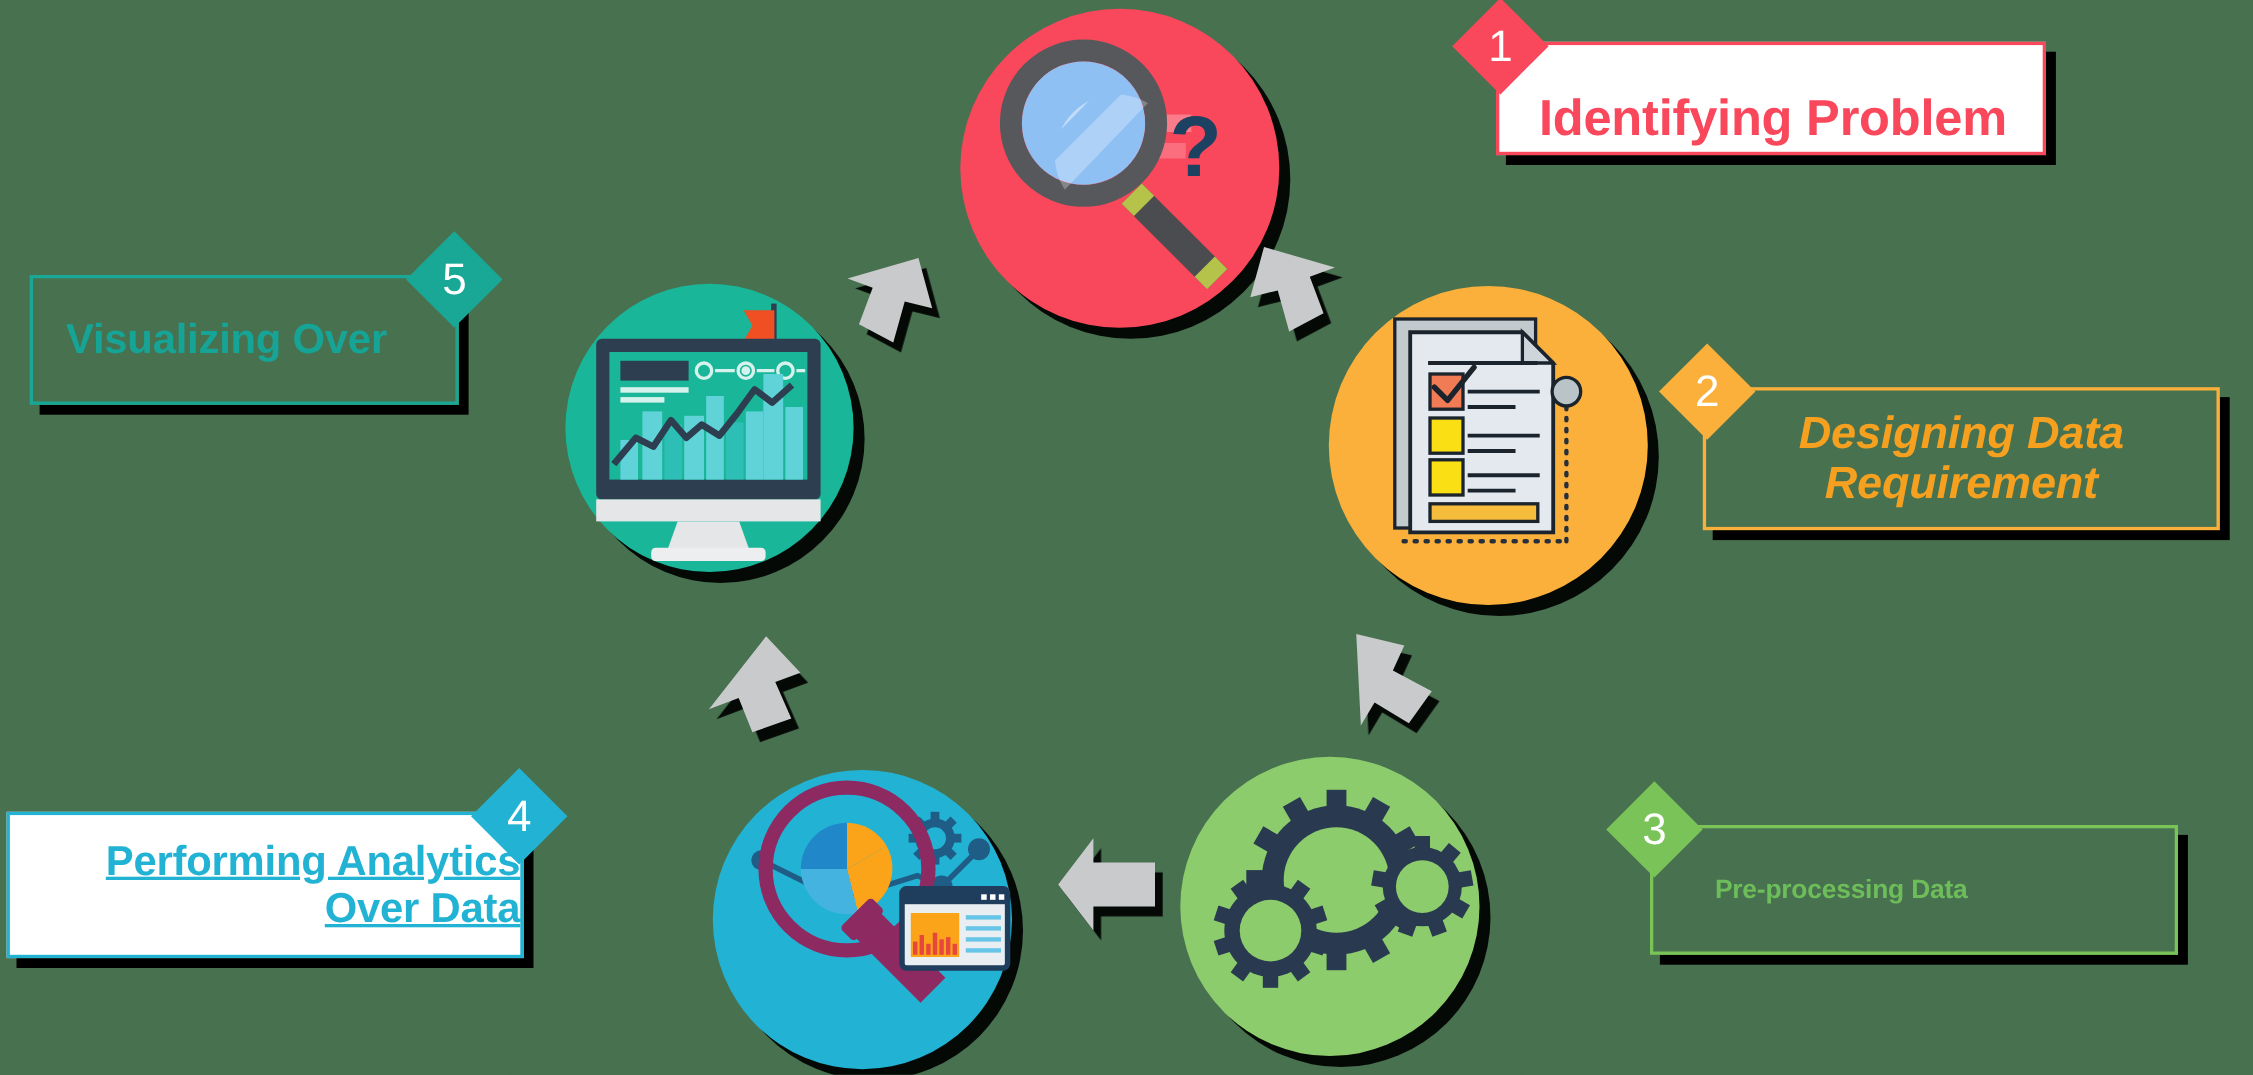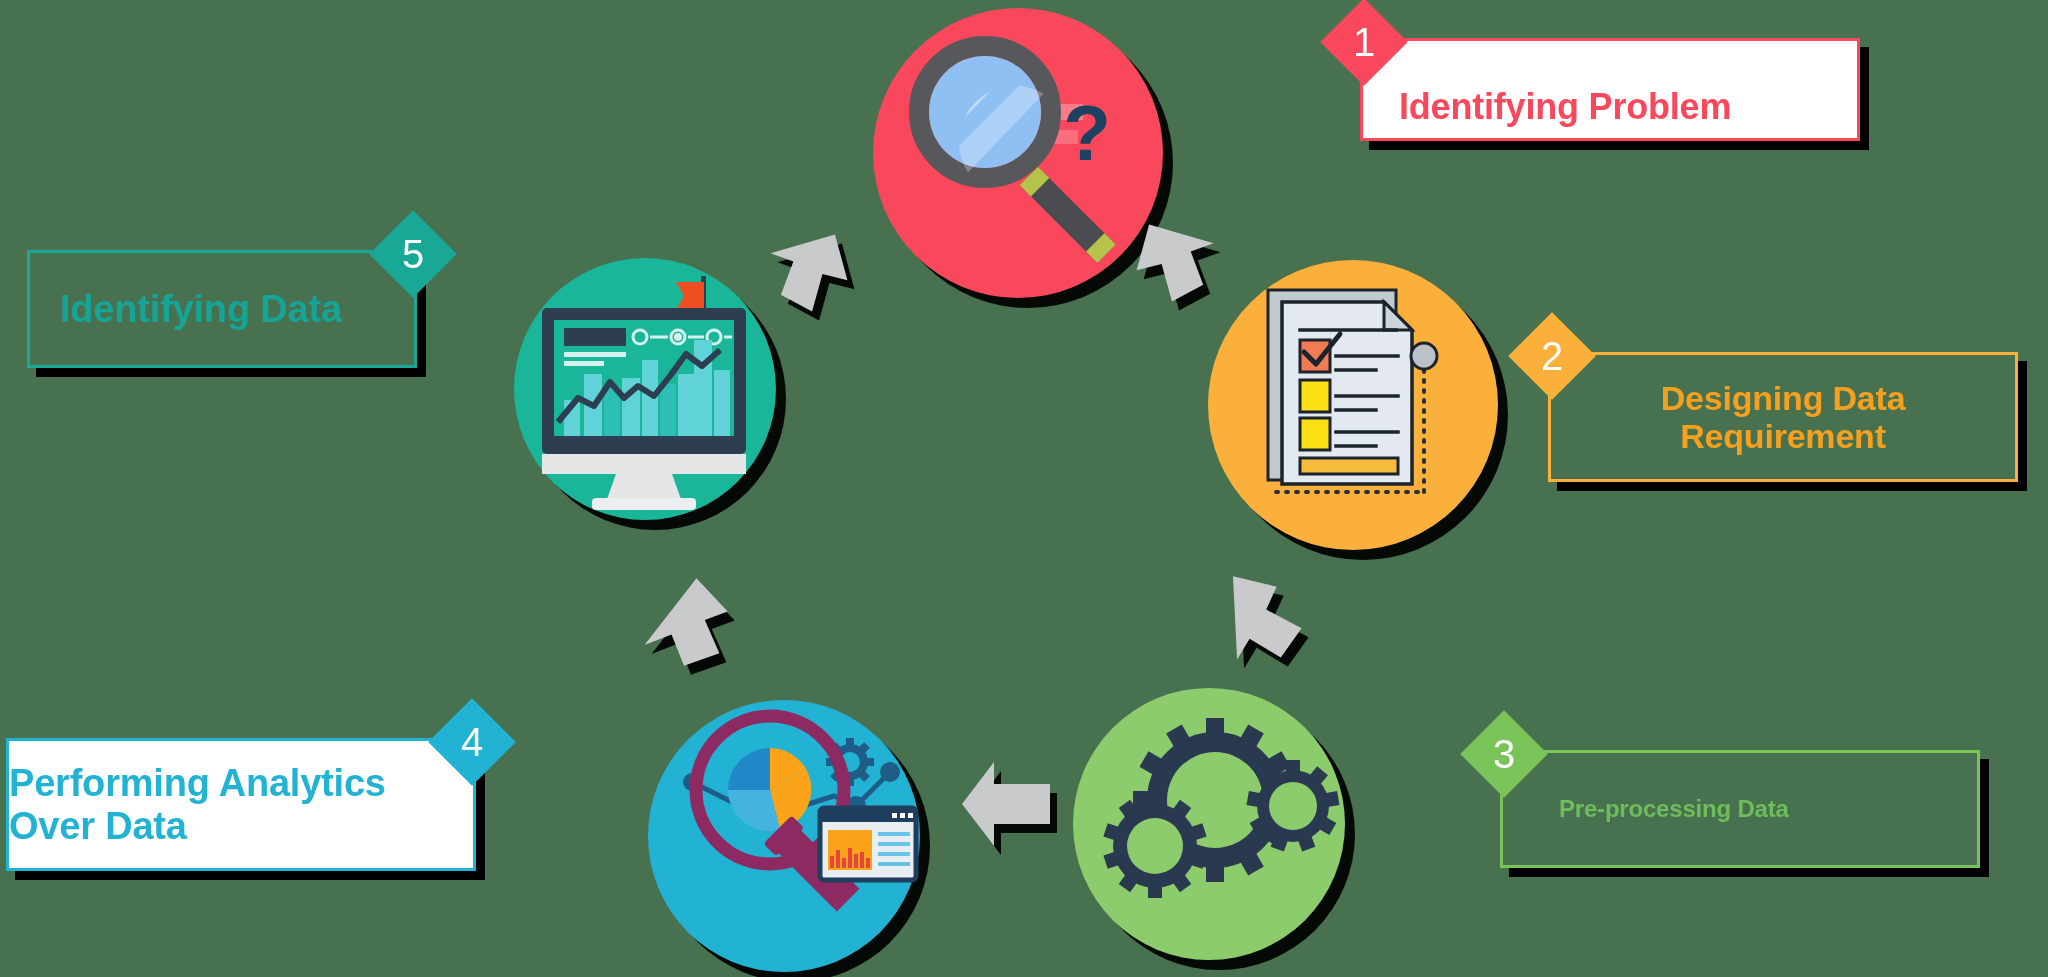--- a/index.html
+++ b/index.html
@@ -46,41 +46,41 @@
   .badge span {
     transform: rotate(-45deg);
     color: #fff; font-size: 40px; font-weight: normal;
     font-family: "Liberation Sans", sans-serif;
     line-height: 1;
   }
 
   
   #label-1 { left: 1360px; top: 38px; width: 500px; height: 103px;
              background: #fff; border: 3px solid #f9485b; }
-  #label-1 .txt { color: #f9485b; font-size: 36px; padding-left: 36px; margin-top: 36px; }
+  #label-1 .txt { color: #f9485b; font-size: 46px; padding-left: 36px; margin-top: 36px; }
   #label-1 .badge { background: #f9485b; left: -30px; top: -30px; }
 
   
   #label-2 { left: 1548px; top: 352px; width: 470px; height: 130px;
              background: transparent; border: 3px solid #fbb03b; }
-  #label-2 .txt { color: #f6a01f; font-size: 34px; width: 100%;
-                  text-align: center; }
+  #label-2 .txt { color: #f6a01f; font-size: 41px; width: 100%;
+                  text-align: center; font-style: italic; }
   #label-2 .badge { background: #fbb03b; left: -30px; top: -30px; }
 
   
   #label-3 { left: 1500px; top: 750px; width: 480px; height: 118px;
              background: transparent; border: 3px solid #7ac358; }
   #label-3 .txt { color: #6dbe5a; font-size: 24px; padding-left: 56px; }
   #label-3 .badge { background: #7ac358; left: -30px; top: -30px; }
 
   
   #label-4 { left: 6px; top: 738px; width: 470px; height: 133px;
              background: #fff; border: 3px solid #22b3d4; }
   #label-4 .txt { color: #22b3d4; font-size: 38px; width: 100%;
-                  text-align: left; }
+                  text-align: right; text-decoration: underline; }
   #label-4 .badge { background: #22b3d4; right: -30px; top: -30px; }
 
   
   #label-5 { left: 27px; top: 250px; width: 390px; height: 118px;
              background: transparent; border: 3px solid #19a896; }
   #label-5 .txt { color: #16a496; font-size: 38px; padding-left: 30px; }
   #label-5 .badge { background: #19a896; right: -30px; top: -30px; }
 </style>
 </head>
 <body>
@@ -388,16 +388,16 @@
       <span>4</span>
     </div>
     <div class="txt">Performing Analytics
 Over Data</div>
   </div>
 
   <div class="label" id="label-5">
     <div class="badge">
       <span>5</span>
     </div>
-    <div class="txt">Identifying Data</div>
+    <div class="txt">Visualizing Over</div>
   </div>
 
 </div>
 
 </body></html>

